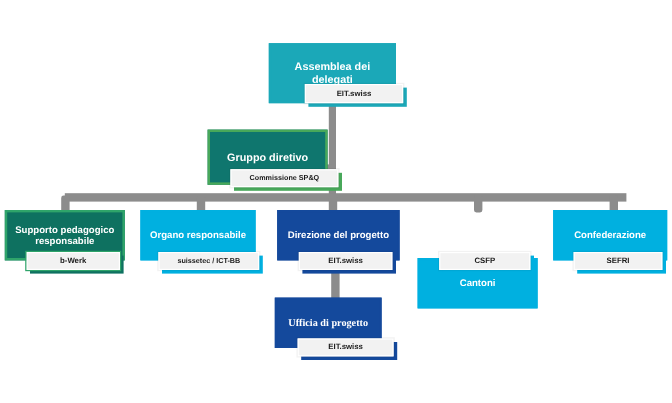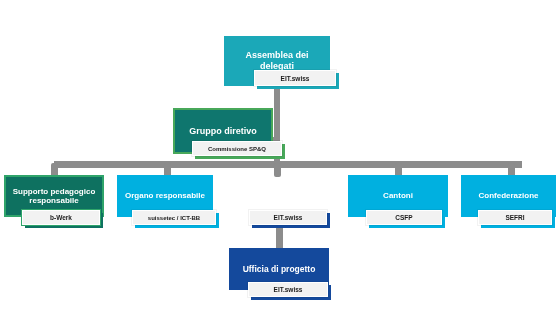--- a/index.html
+++ b/index.html
@@ -123,46 +123,51 @@
   <div class="node" style="left:117px; top:175px; width:96px; height:42px;">
     <div class="node-main" style="height:42px; background:#00b0e0; border-color:#00b0e0; font-size:8px;">
       <span>Organo responsabile</span>
     </div>
   </div>
   <div class="node-shadow" style="left:135px; top:213px; width:84px; height:15px; background:#00b0e0;"></div>
   <div class="node-sub" style="left:132px; top:210px; width:84px; height:15px; font-size:6px;">
     <span>suissetec / ICT-BB</span>
   </div>
 
+  <div class="node" style="left:231px; top:175px; width:102px; height:42px;">
+    <div class="node-main" style="height:42px; background:#14499c; border-color:#14499c; font-size:8px;">
+      <span>Direzione del progetto</span>
+    </div>
+  </div>
   <div class="node-shadow" style="left:252px; top:213px; width:78px; height:15px; background:#14499c;"></div>
   <div class="node-sub" style="left:249px; top:210px; width:78px; height:15px; font-size:6.5px;">
     <span>EIT.swiss</span>
   </div>
 
   <div class="node" style="left:348px; top:175px; width:100px; height:42px;">
-    <div class="node-main" style="height:42px; background:#00b0e0; border-color:#00b0e0; font-size:8px;">
+    <div class="node-main" style="height:42px; background:#00b0e0; border-color:#00b0e0; font-size:8px;margin-top:40px;">
       <span>Cantoni</span>
     </div>
   </div>
   <div class="node-shadow" style="left:369px; top:213px; width:76px; height:15px; background:#00b0e0;"></div>
   <div class="node-sub" style="left:366px; top:210px; width:76px; height:15px; font-size:6.5px;">
     <span>CSFP</span>
   </div>
 
   <div class="node" style="left:461px; top:175px; width:95px; height:42px;">
     <div class="node-main" style="height:42px; background:#00b0e0; border-color:#00b0e0; font-size:8px;">
       <span>Confederazione</span>
     </div>
   </div>
   <div class="node-shadow" style="left:481px; top:213px; width:74px; height:15px; background:#00b0e0;"></div>
   <div class="node-sub" style="left:478px; top:210px; width:74px; height:15px; font-size:6.5px;">
     <span>SEFRI</span>
   </div>
 
-  <div class="node" style="left:229px; top:248px; width:100px; height:42px;">
+  <div class="node" style="left:229px; top:248px; width:89px; height:42px;font-family:Liberation Serif, serif;">
     <div class="node-main" style="height:42px; background:#14499c; border-color:#14499c; font-size:8.5px;">
       <span>Ufficia di progetto</span>
     </div>
   </div>
   <div class="node-shadow" style="left:251px; top:285px; width:80px; height:15px; background:#14499c;"></div>
   <div class="node-sub" style="left:248px; top:282px; width:80px; height:15px; font-size:6.5px;">
     <span>EIT.swiss</span>
   </div>
 
 </div>

